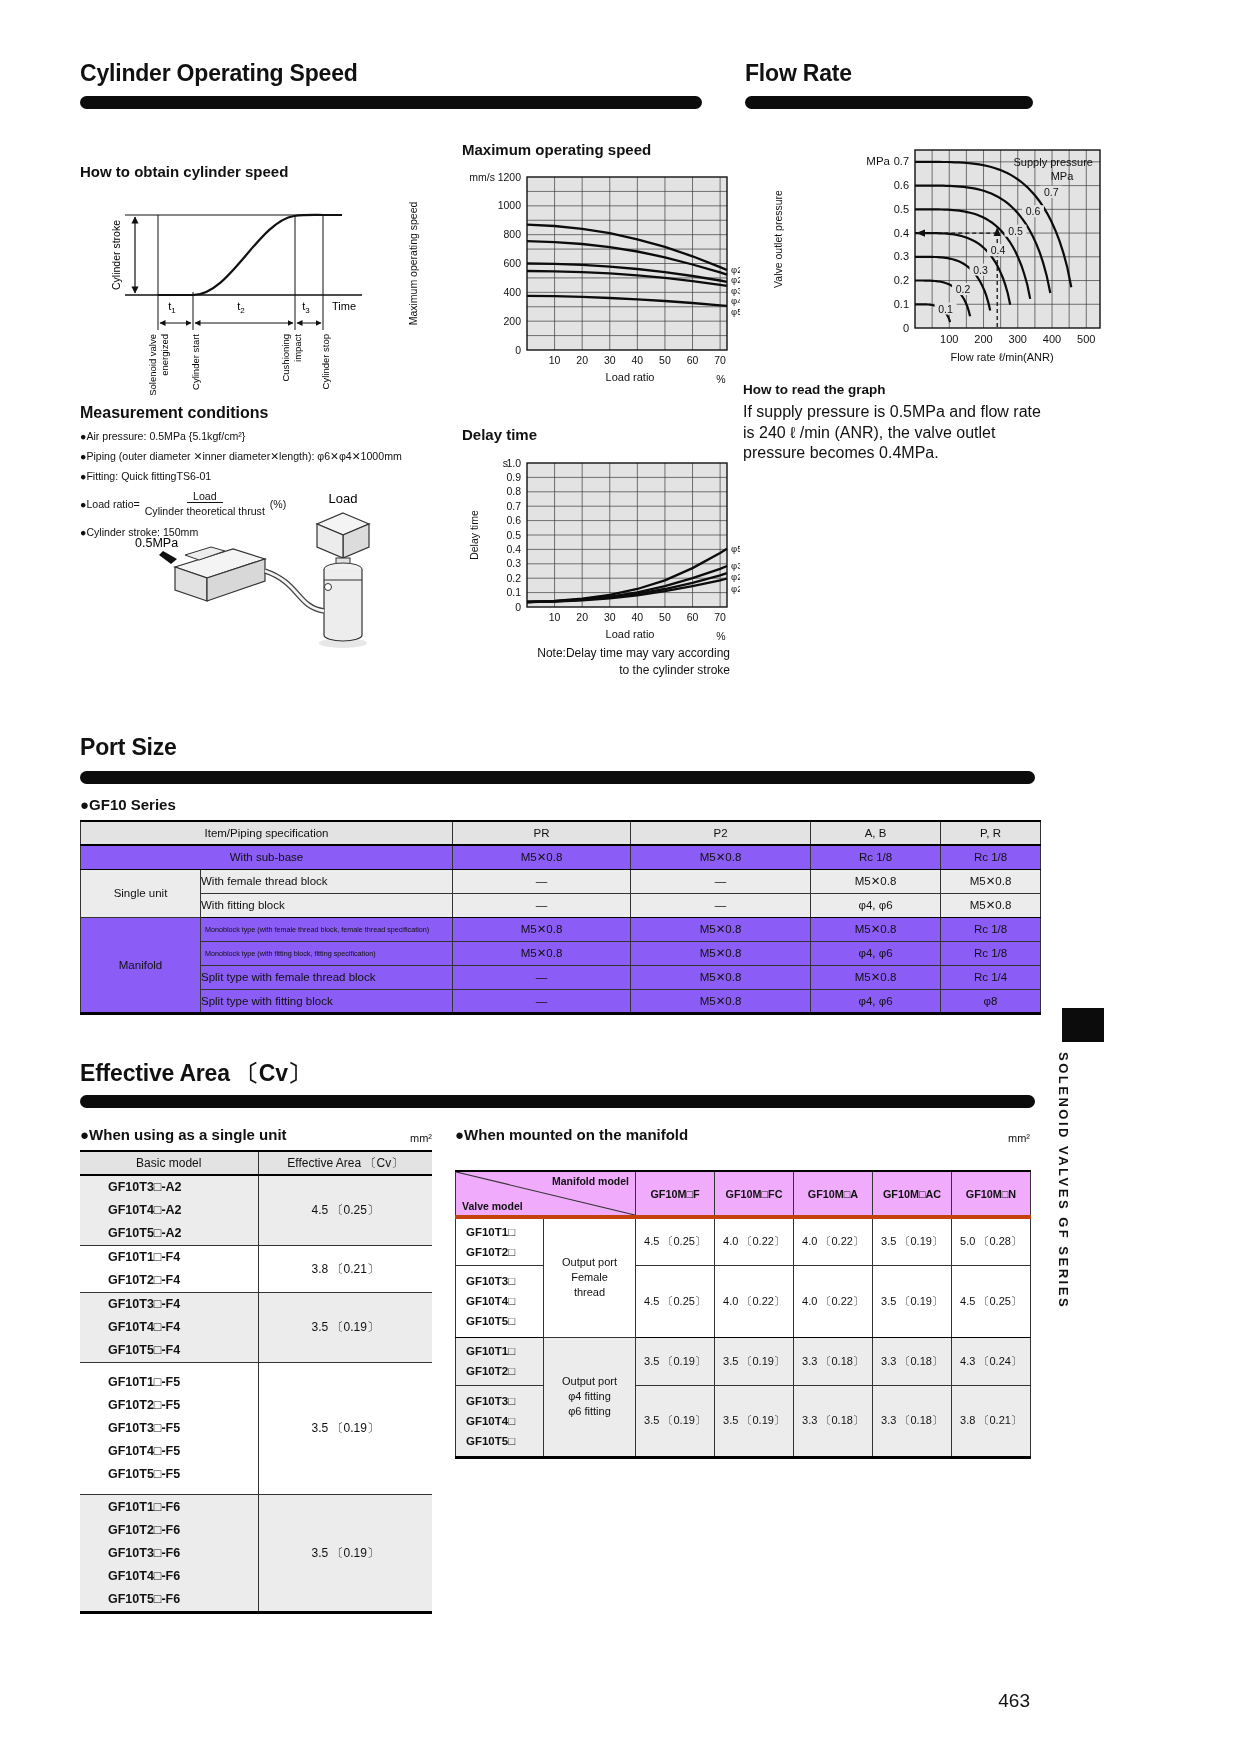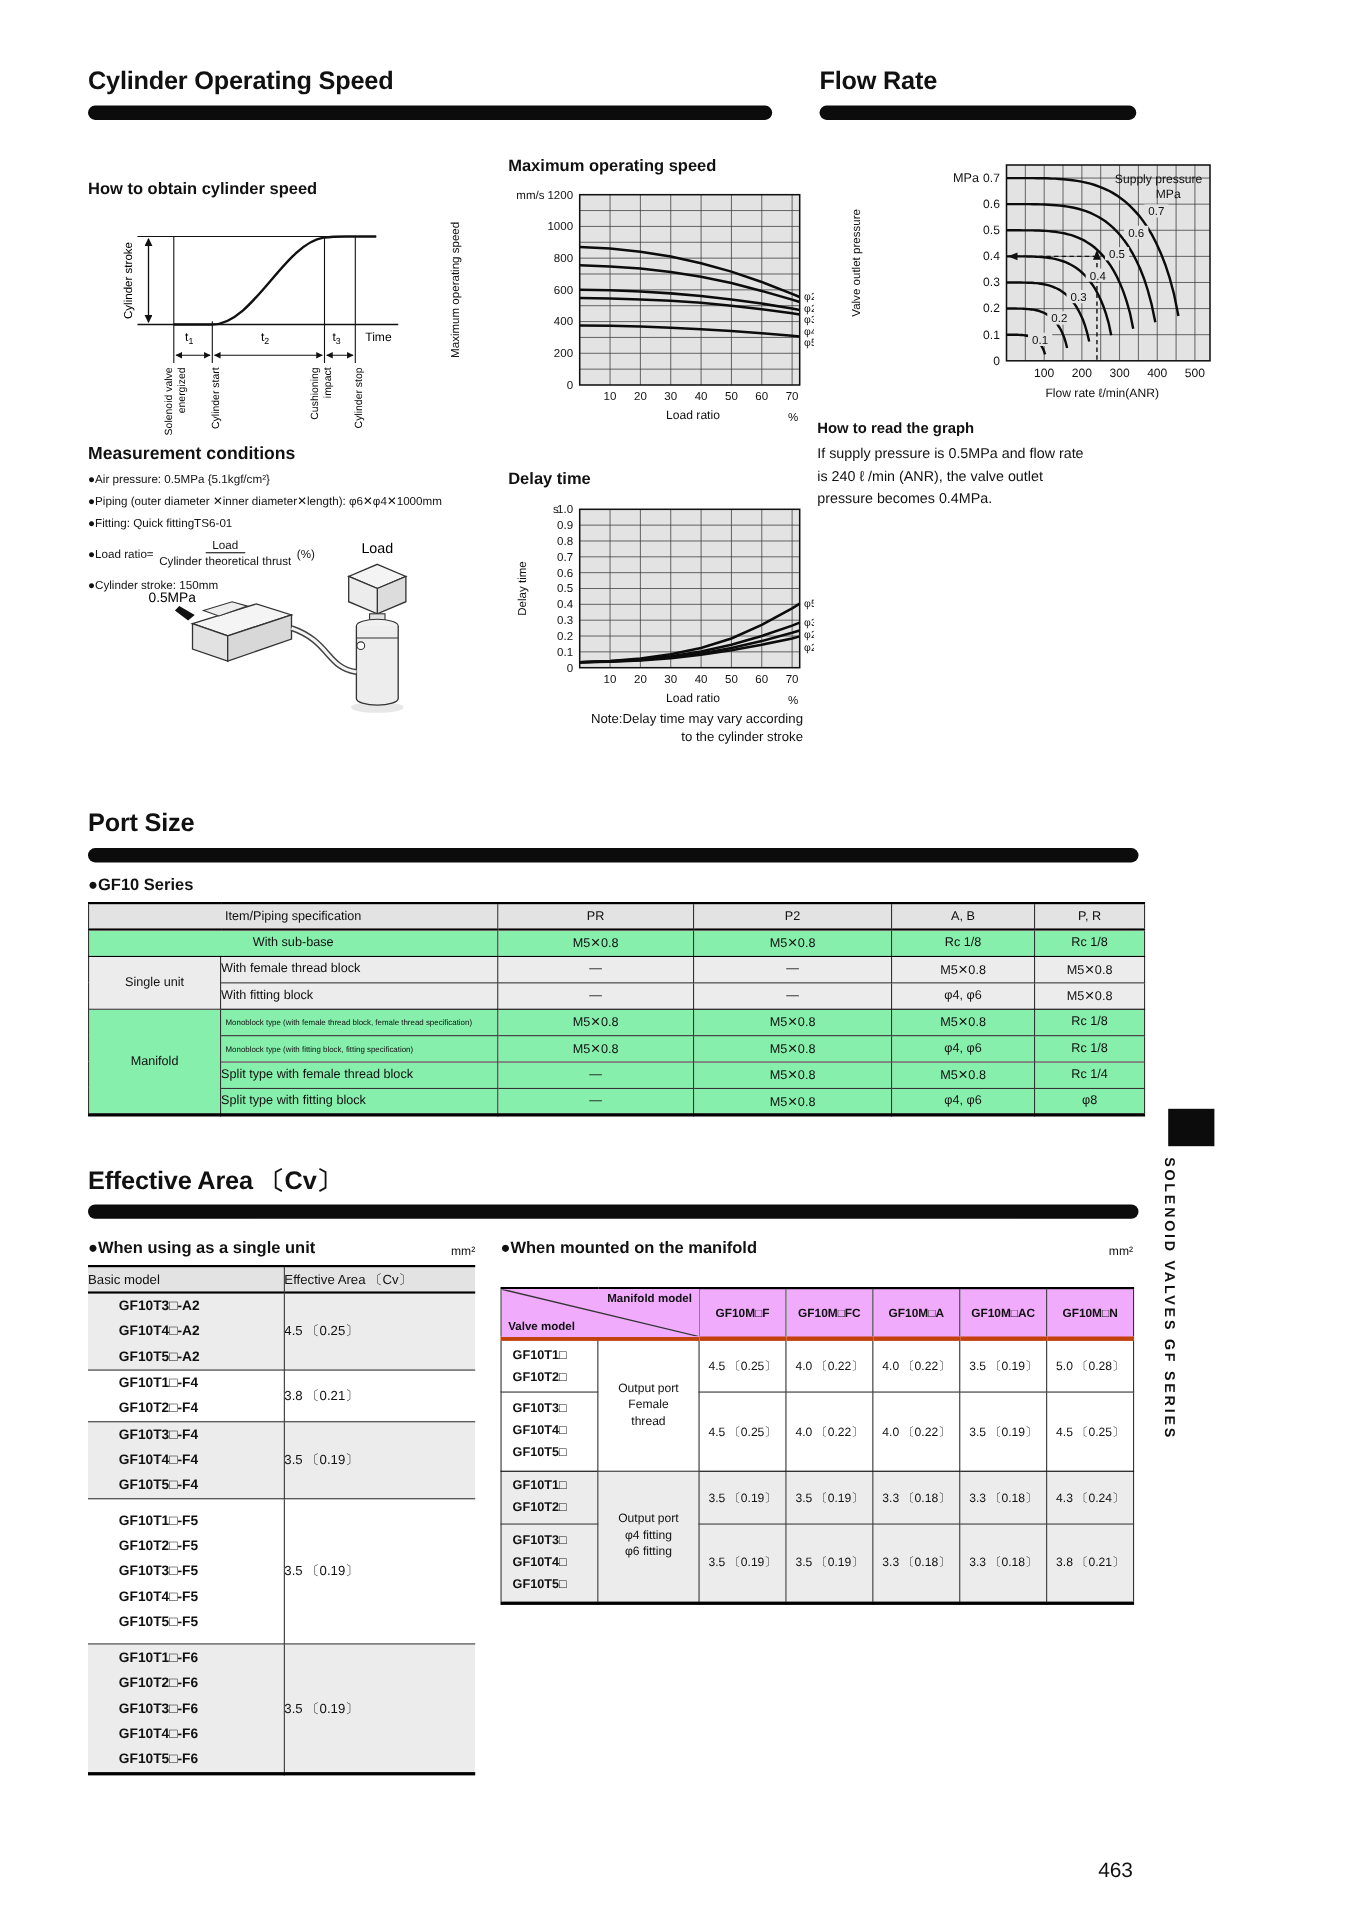--- a/index.html
+++ b/index.html
@@ -6,43 +6,43 @@
   html,body{background:#fff}
   body{font-family:"Liberation Sans","DejaVu Sans",sans-serif;color:#111}
   #page{position:relative;width:1240px;height:1752px;background:#fff;overflow:hidden}
   .abs{position:absolute}
   .h1{font-size:23px;font-weight:bold;letter-spacing:-.2px;white-space:nowrap}
   .bar{height:13px;background:#0c0c0c;border-radius:7px}
   .sub{font-size:15px;font-weight:bold;white-space:nowrap}
   .wm{font-size:104px;color:#979797;letter-spacing:-3px;white-space:nowrap;font-weight:400}
   .note{font-size:12px;line-height:17px;text-align:right}
   .howto-t{font-size:13.5px;font-weight:bold}
-  .howto p{font-size:13px;line-height:20.5px;white-space:nowrap}
+  .howto p{font-size:16px;line-height:20.5px;white-space:nowrap}
   .mtitle{font-size:16px;font-weight:bold;white-space:nowrap}
   .mitems{font-size:10.6px;white-space:nowrap}
   .mitems .it{height:20px;line-height:20px}
   .frac-row{display:flex;align-items:center;height:36px}
   .frac{display:inline-block;text-align:center;margin:0 5px}
   .frac .num{padding:0 6px;border-bottom:1px solid #111;line-height:15px}
   .frac .den{line-height:15px}
   .unit{font-size:11px}
   table{border-collapse:collapse;table-layout:fixed}
   td{overflow:hidden}
   
   .pt{border-top:2px solid #000;border-bottom:3px solid #000;width:960px}
-  .pt td{border:1px solid #333;font-size:11.5px;text-align:center;height:24px;padding:0 2px;background:#86efac}
+  .pt td{border:1px solid #333;font-size:11.5px;text-align:center;height:24px;padding:0 2px;background:#8b5cf6}
   .pt tr.hdr td{background:#e3e3e3;border-bottom:2px solid #000;font-size:11.5px}
   .pt tr.shade td{background:#ececec}
   .pt td.lbl{text-align:left;padding-left:0}
   .pt td.ctr{text-align:center}
   .pt td.small{font-size:7.2px;white-space:nowrap;padding-left:4px}
   .pt tr.gb td{border-bottom:1.6px solid #000}
   
   .et{border-top:2px solid #000;border-bottom:3px solid #000;width:352px}
-  .et td{border-bottom:1.3px solid #333;font-size:12px;text-align:left;background:#fff}
+  .et td{border-bottom:1.3px solid #333;font-size:12px;text-align:center;background:#fff}
   .et td:first-child{border-right:1.1px solid #333}
   .et tr.hdr td{background:#e3e3e3;border-bottom:2px solid #000;height:24px;font-size:12px}
   .et tr.shade td{background:#ececec}
   .et td.models{text-align:left;padding-left:28px;font-weight:bold;font-size:12.5px}
   .et td.models div{line-height:23px}
   
   .mt{border-top:2px solid #000;border-bottom:3px solid #000;width:575px}
   .mt td{border:1px solid #333;font-size:11px;text-align:center;background:#fff;padding:0 1px}
   .mt tr.hdr td{background:#f0abfc;border-bottom:4px solid #c2410c;font-weight:bold;font-size:10.8px}
   .mt tr.shade td{background:#ececec}

